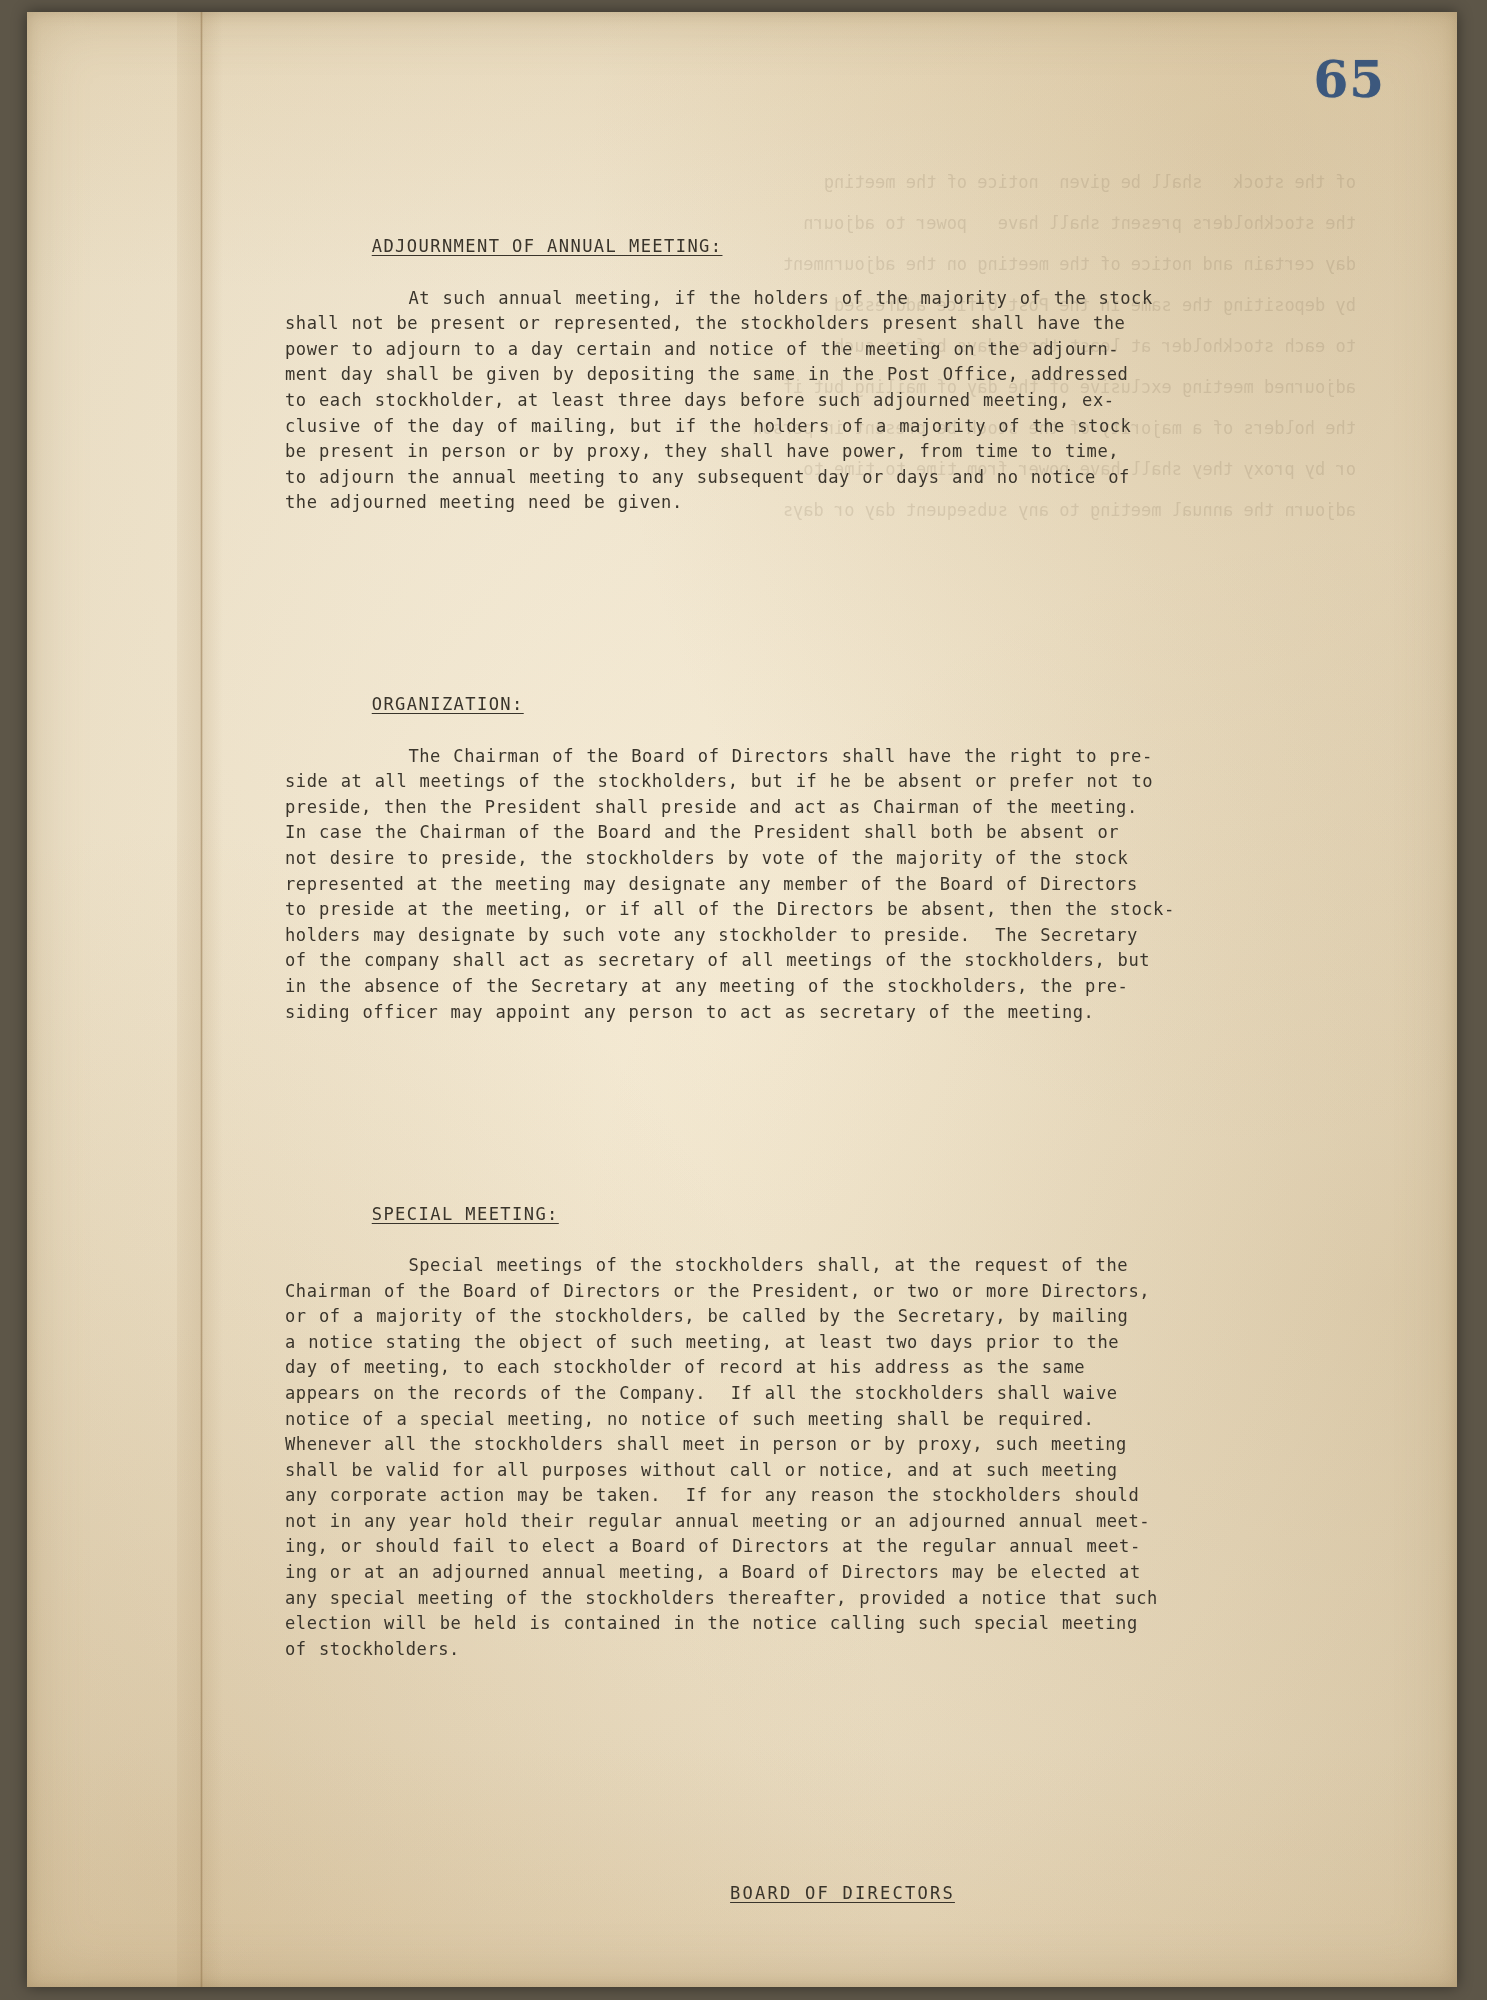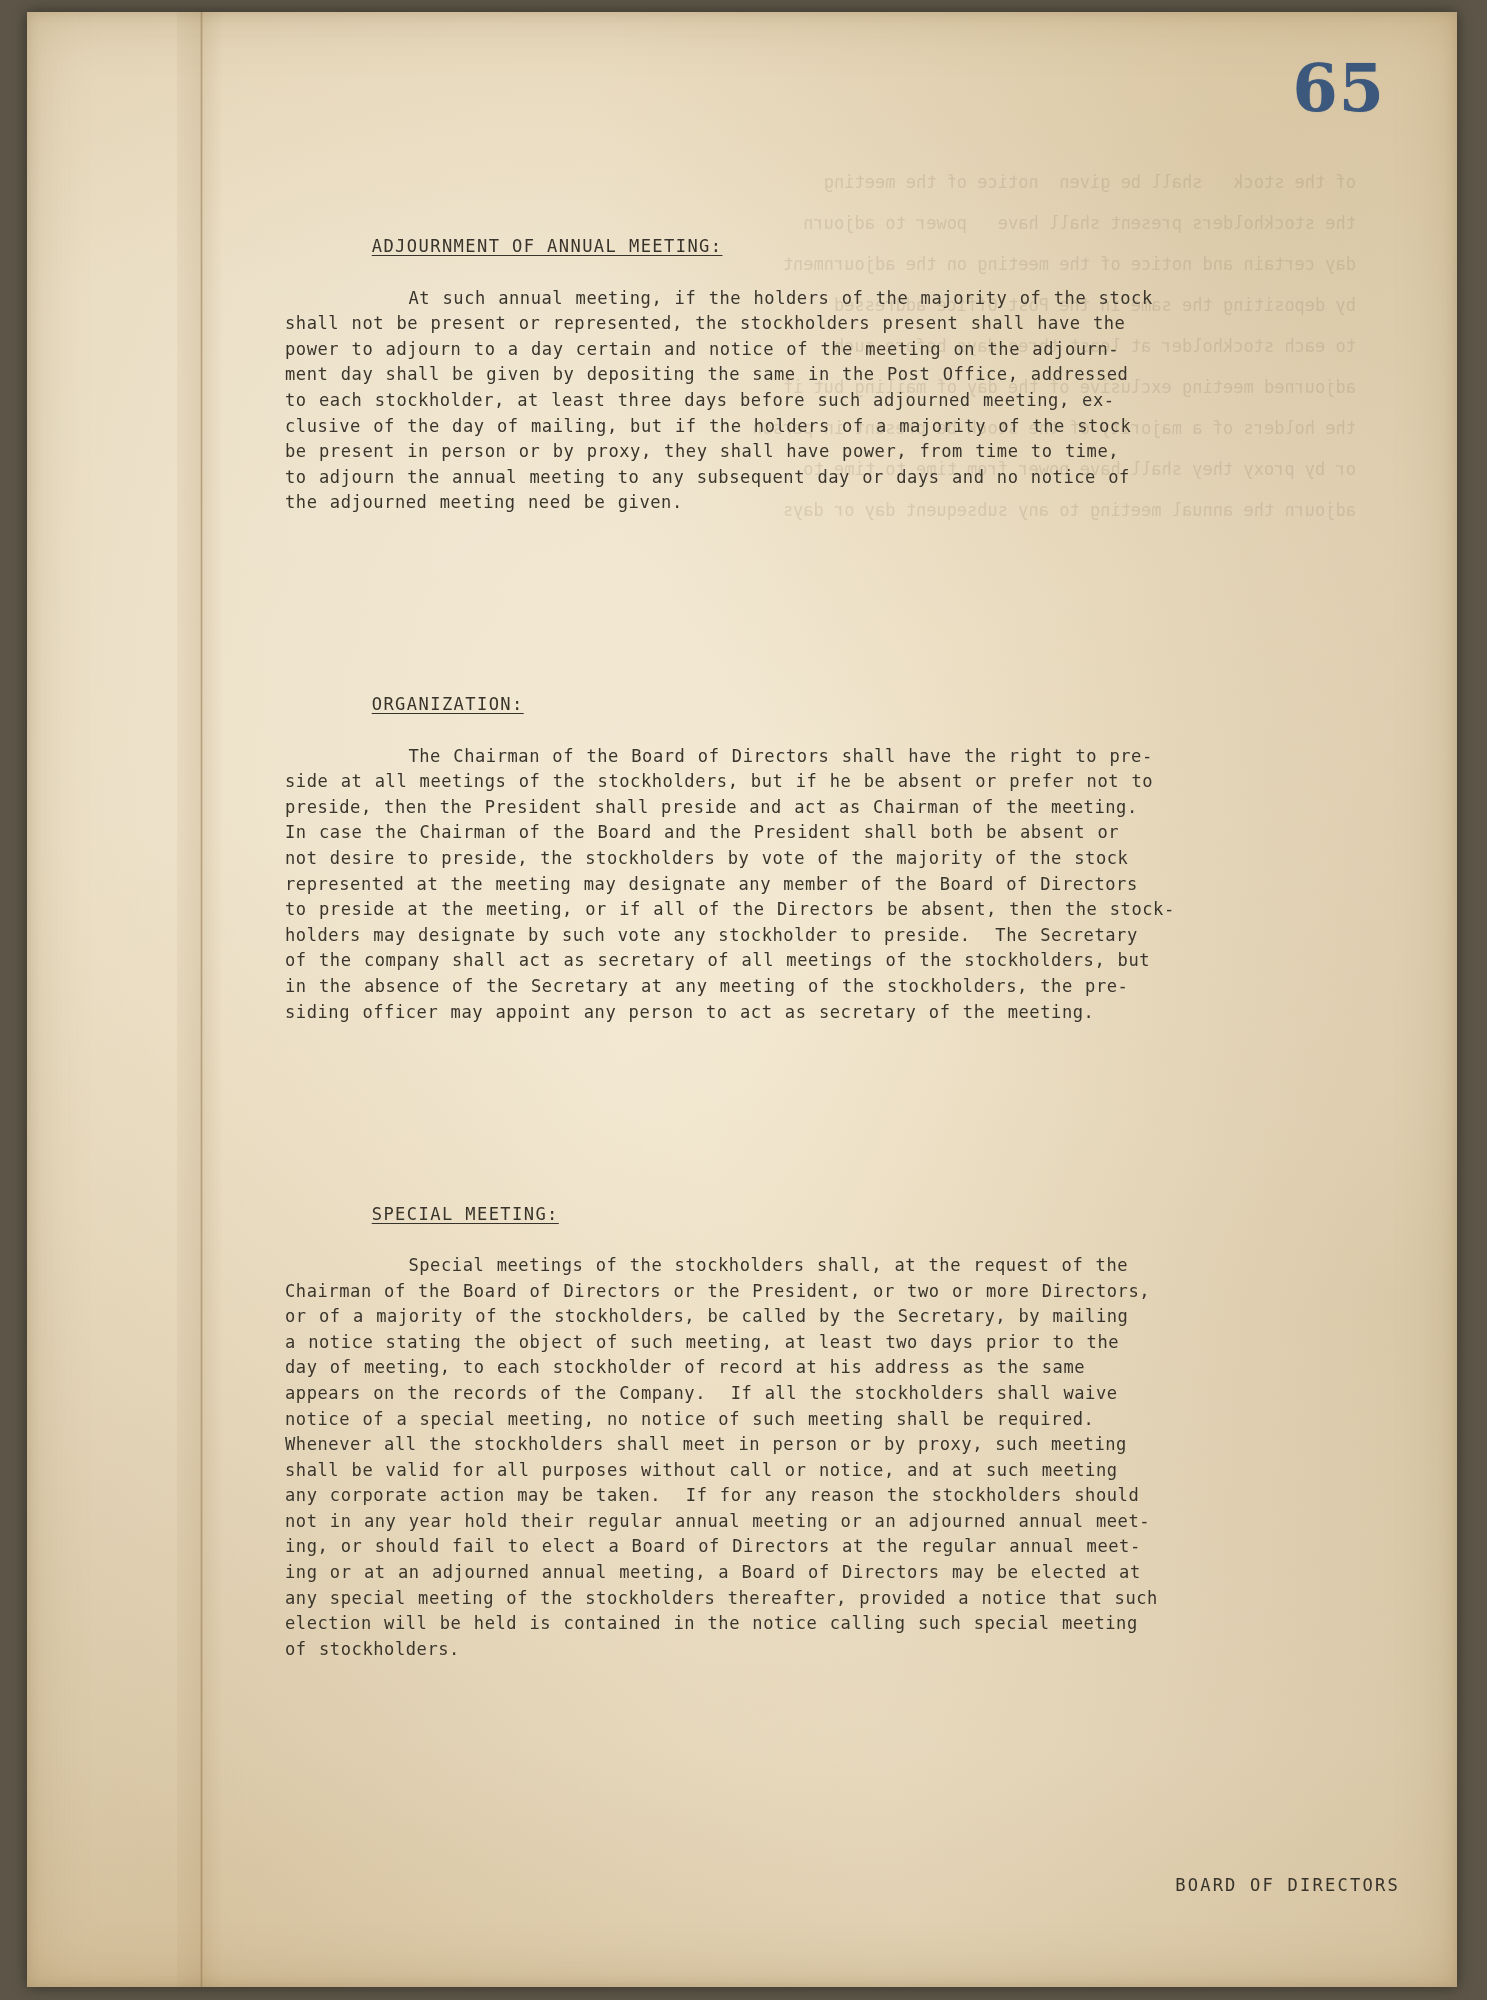--- a/index.html
+++ b/index.html
@@ -79,21 +79,21 @@
     height: 100%;
     background: linear-gradient(90deg, rgba(170,142,100,0.10), rgba(170,142,100,0.22), rgba(255,255,255,0.0));
   }
 
   
   .page-number {
     position: absolute;
     right: 72px;
     top: 38px;
     font-family: "DejaVu Serif", serif;
-    font-size: 65px;
+    font-size: 50px;
     font-weight: 700;
     color: #2f4f7a;
     letter-spacing: 1px;
     text-shadow: 0 0 1px rgba(47,79,122,0.6);
     opacity: 0.92;
   }
 
   
   .typed {
     position: absolute;
@@ -113,24 +113,25 @@
     margin-bottom: 23px;
   }
   .heading {
     text-decoration: underline;
     text-underline-offset: 3px;
     letter-spacing: 1.4px;
     color: #39342b;
   }
   .heading-center {
     display: block;
-    text-align: right;
+    text-align: center;
+    text-decoration: underline;
     text-underline-offset: 3px;
     letter-spacing: 2.2px;
-    margin-top: 8px;
+    margin-top: 16px;
     margin-bottom: 14px;
     color: #39342b;
   }
   .para {
     white-space: pre-wrap;
     word-spacing: 1.5px;
   }
   .section-centered {
     margin-bottom: 18px;
   }

